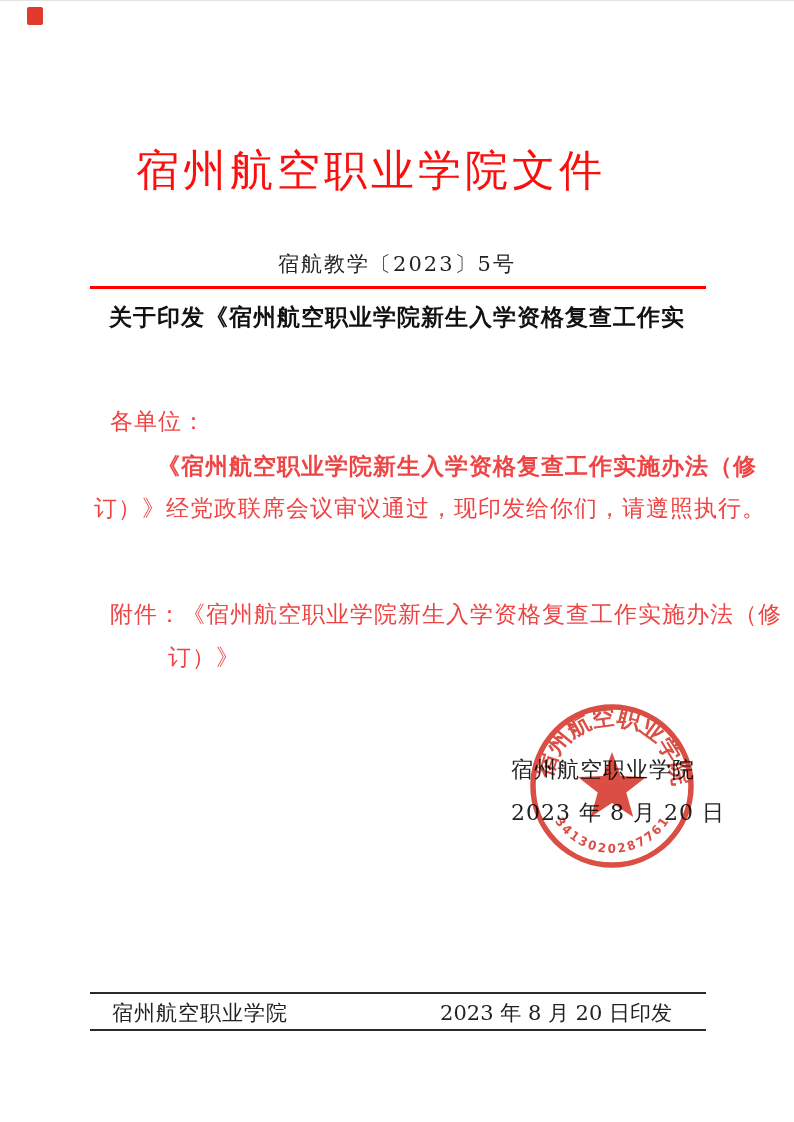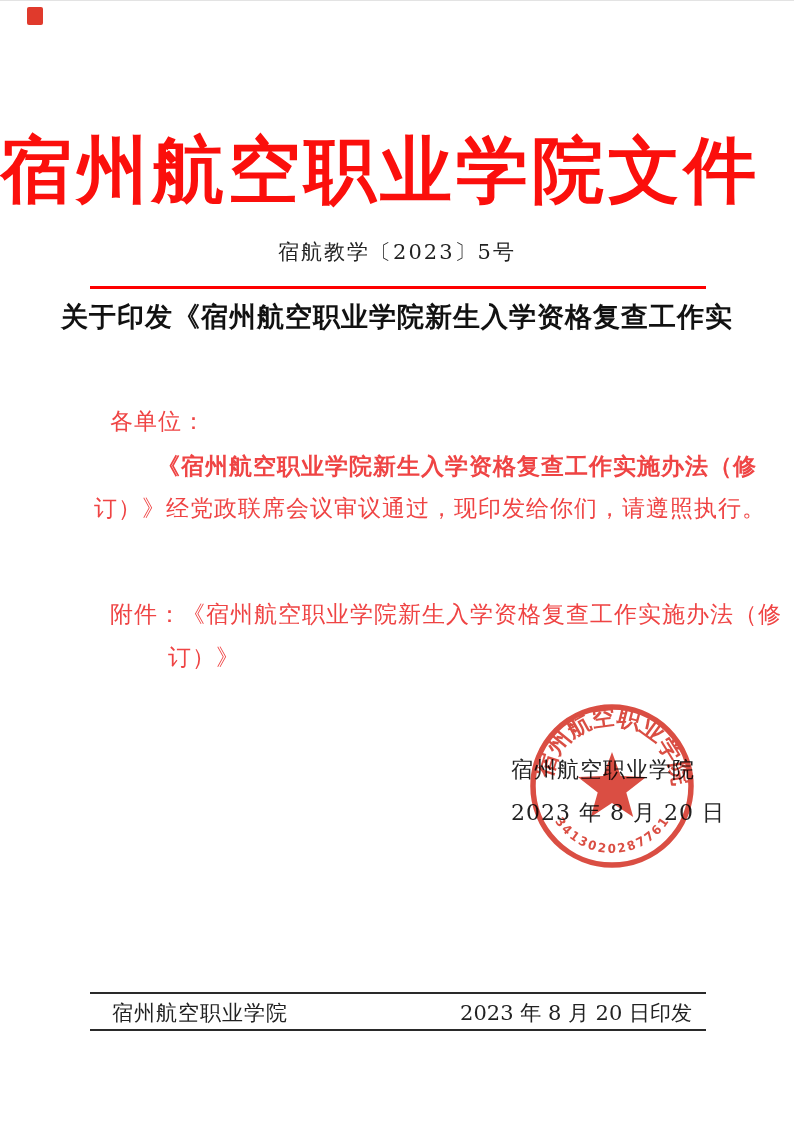--- a/index.html
+++ b/index.html
@@ -8,52 +8,52 @@
     width:794px;height:1122px;
     background:#ffffff;
     overflow:hidden;
     font-family:"DejaVu Serif","Liberation Serif",serif;
     color:#1a1a1a;
   }
   .page-top-edge{position:absolute;top:0;left:0;width:794px;height:1px;background:#e3e3e3;}
   .corner-mark{position:absolute;left:27px;top:7px;width:16px;height:18px;border-radius:2px;}
   .org-title{
     position:absolute;top:138px;left:0;width:742px;
-    text-align:center;font-size:72px;line-height:64px;
-    font-weight:bold;letter-spacing:4px;white-space:nowrap;
+    text-align:center;font-size:43px;line-height:64px;
+    font-weight:normal;letter-spacing:4px;white-space:nowrap;
   }
   .doc-number{
-    position:absolute;top:240px;left:0;width:794px;
+    position:absolute;top:252px;left:0;width:794px;
     text-align:center;font-size:21px;line-height:24px;letter-spacing:2px;color:#222;
   }
   .red-rule{position:absolute;top:286px;left:90px;width:616px;height:3px;}
   .notice-title{
     position:absolute;top:295px;left:0;width:794px;
     text-align:center;font-weight:bold;color:#111;
-    font-size:27px;line-height:44px;letter-spacing:1px;
+    font-size:23px;line-height:44px;letter-spacing:1px;
   }
   .body-text{position:absolute;font-size:23px;line-height:30px;letter-spacing:1px;color:#ef4444;white-space:nowrap;}
   .salutation{top:406px;left:110px;}
   .para-line1{top:451px;left:157px;font-weight:bold;}
   .para-line2{top:493px;left:94px;}
   .attach-line1{top:599px;left:110px;}
   .attach-line2{top:642px;left:168px;}
   .sig-line{position:absolute;font-size:22px;line-height:26px;letter-spacing:1px;color:#222;white-space:nowrap;}
   .sig-org{top:757px;left:511px;}
   .sig-date{top:800px;left:511px;}
   .seal{
     position:absolute;left:527px;top:701px;width:170px;height:170px;
     mix-blend-mode:multiply;opacity:0.9;
   }
   .footer-rule{position:absolute;left:90px;width:616px;height:2px;background:#2a2a2a;}
   .footer-rule-top{top:992px;}
   .footer-rule-bottom{top:1029px;}
   .footer-text{position:absolute;font-size:21px;line-height:26px;color:#222;white-space:nowrap;}
   .footer-org{top:1000px;left:112px;letter-spacing:1px;}
-  .footer-date{top:1000px;right:102px;}
+  .footer-date{top:1000px;right:122px;}
 </style>
 </head>
 <body>
 
 <div class="page">
 
   <div class="page-top-edge"></div>
 
   <div class="corner-mark" style="background:#e03a2c;"></div>
 

